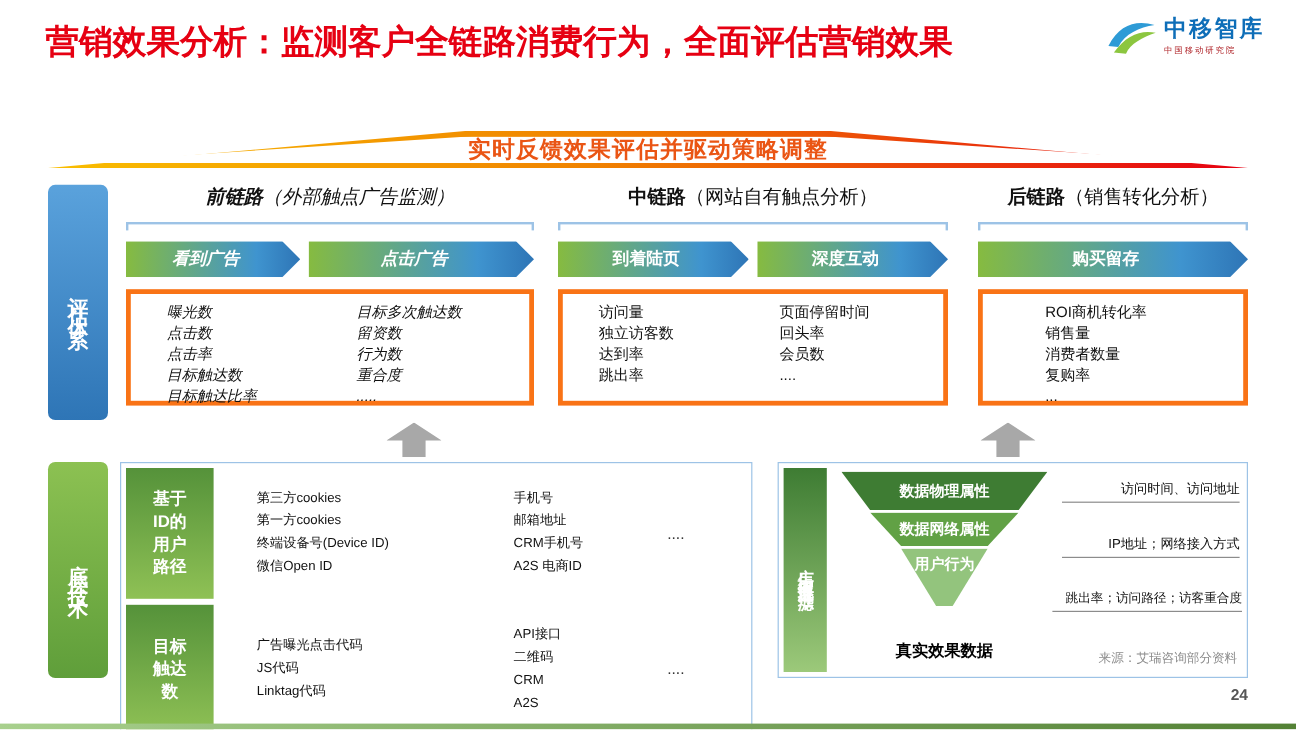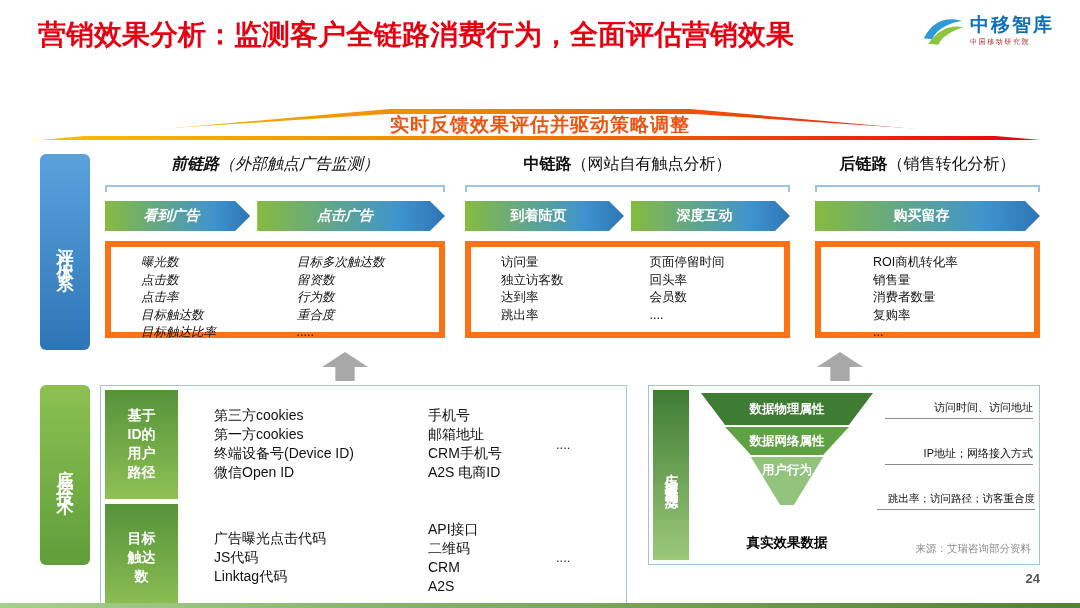--- a/index.html
+++ b/index.html
@@ -37,41 +37,41 @@
   .col-3 { left:815px; width:225px; }
   .col-title { text-align:center; font-size:16px; color:#111; height:24px; white-space:nowrap; }
   .col-title .b { font-weight:bold; }
   .bracket { height:7px; border:2px solid #9dc3e6; border-bottom:none; margin-top:7px; }
   .arrow-row { display:flex; gap:7px; margin-top:9px; height:30px; }
   .flow-arrow { position:relative; flex:1; color:#fff; font-weight:bold; font-size:14px;
     display:flex; align-items:center; justify-content:center; padding-right:12px;
     background:linear-gradient(90deg,#86bb40,#3f94cf 75%,#2e75b6);
     clip-path:polygon(0 0,calc(100% - 15px) 0,100% 50%,calc(100% - 15px) 100%,0 100%); }
   .flow-arrow.wide { flex:1.32; }
-  .metrics-box { margin-top:10px; height:97px; border:6px solid #f97316; display:flex; padding-top:7px; background:#fff; }
+  .metrics-box { margin-top:10px; height:97px; border:4px solid #f97316; display:flex; padding-top:7px; background:#fff; }
   .mcol { font-size:12.5px; line-height:17.5px; color:#111; }
   .mcol-a { padding-left:30px; width:50%; }
   .mcol-b { flex:1; padding-left:22px; }
   .col-3 .mcol-a { padding-left:52px; width:100%; }
 
   
   .up-arrow { position:absolute; width:46px; height:29px; background:#a8a8a8;
     clip-path:polygon(50% 0,100% 52%,71% 52%,71% 100%,29% 100%,29% 52%,0 52%); }
   .up-1 { left:322px; top:352px; }
   .up-2 { left:817px; top:352px; }
 
   
   .found-box { position:absolute; left:100px; top:385px; width:527px; height:232px; border:1px solid #9dc3e6;
     padding:4px; display:flex; flex-direction:column; gap:5px; background:#fff; }
   .found-row { flex:1; display:flex; }
   .found-label { width:73px; background:linear-gradient(180deg,#55923a,#8fc155); color:#fff; font-weight:bold;
     font-size:14px; line-height:1.35; display:flex; align-items:center; justify-content:center; text-align:center; }
   .found-label span { display:block; width:40px; }
   .found-content { flex:1; display:flex; align-items:center; }
-  .found-list { font-size:14px; line-height:19px; color:#111; }
+  .found-list { font-size:11px; line-height:19px; color:#111; }
   .list-a { padding-left:36px; width:250px; }
   .list-b { width:128px; }
   .found-more { font-size:13px; color:#333; }
 
   
   .filter-box { position:absolute; left:648px; top:385px; width:392px; height:180px; border:1px solid #9dc3e6; background:#fff; }
   .filter-label { position:absolute; left:4px; top:4px; bottom:4px; width:36px;
     background:linear-gradient(180deg,#3e7c33,#9cc97a); color:#fff; font-weight:bold; font-size:13.5px;
     writing-mode:vertical-rl; text-orientation:upright; letter-spacing:3px;
     display:flex; align-items:center; justify-content:center; }

